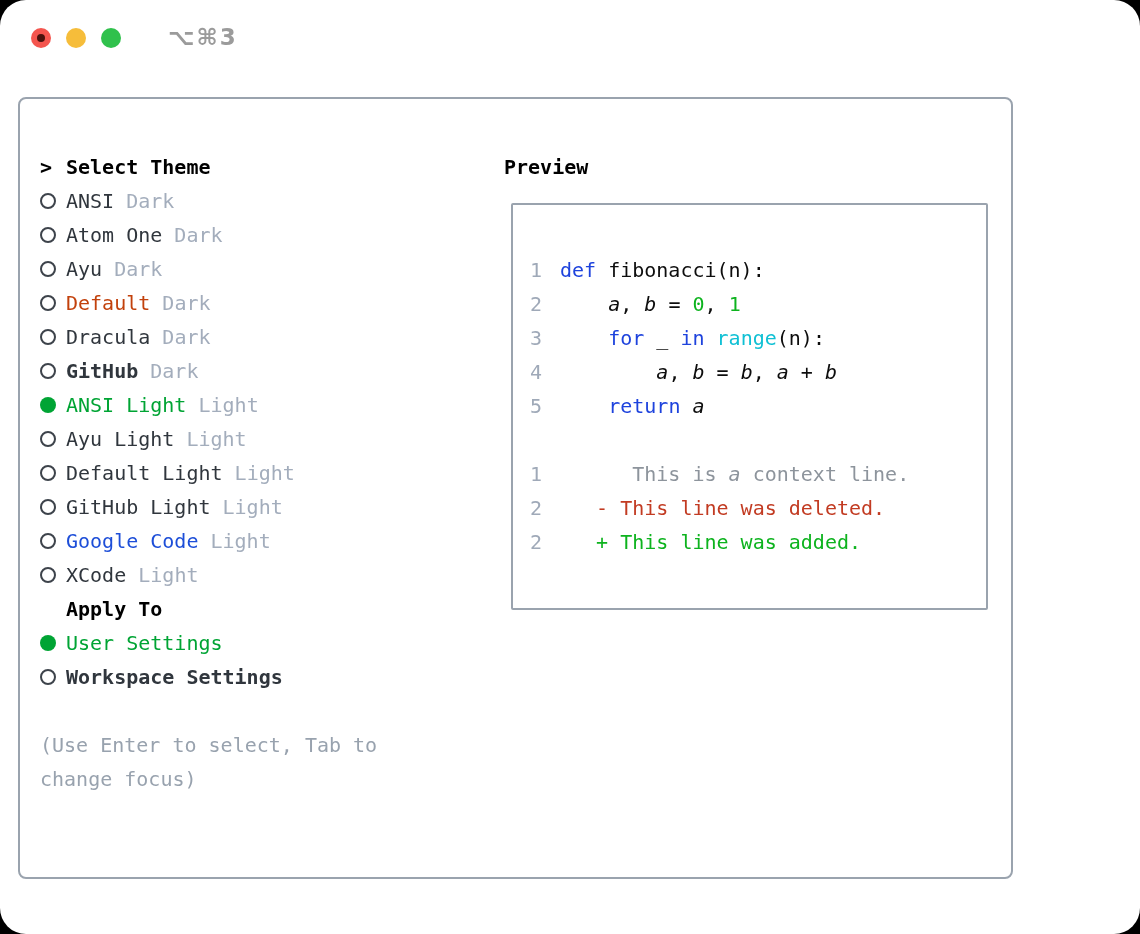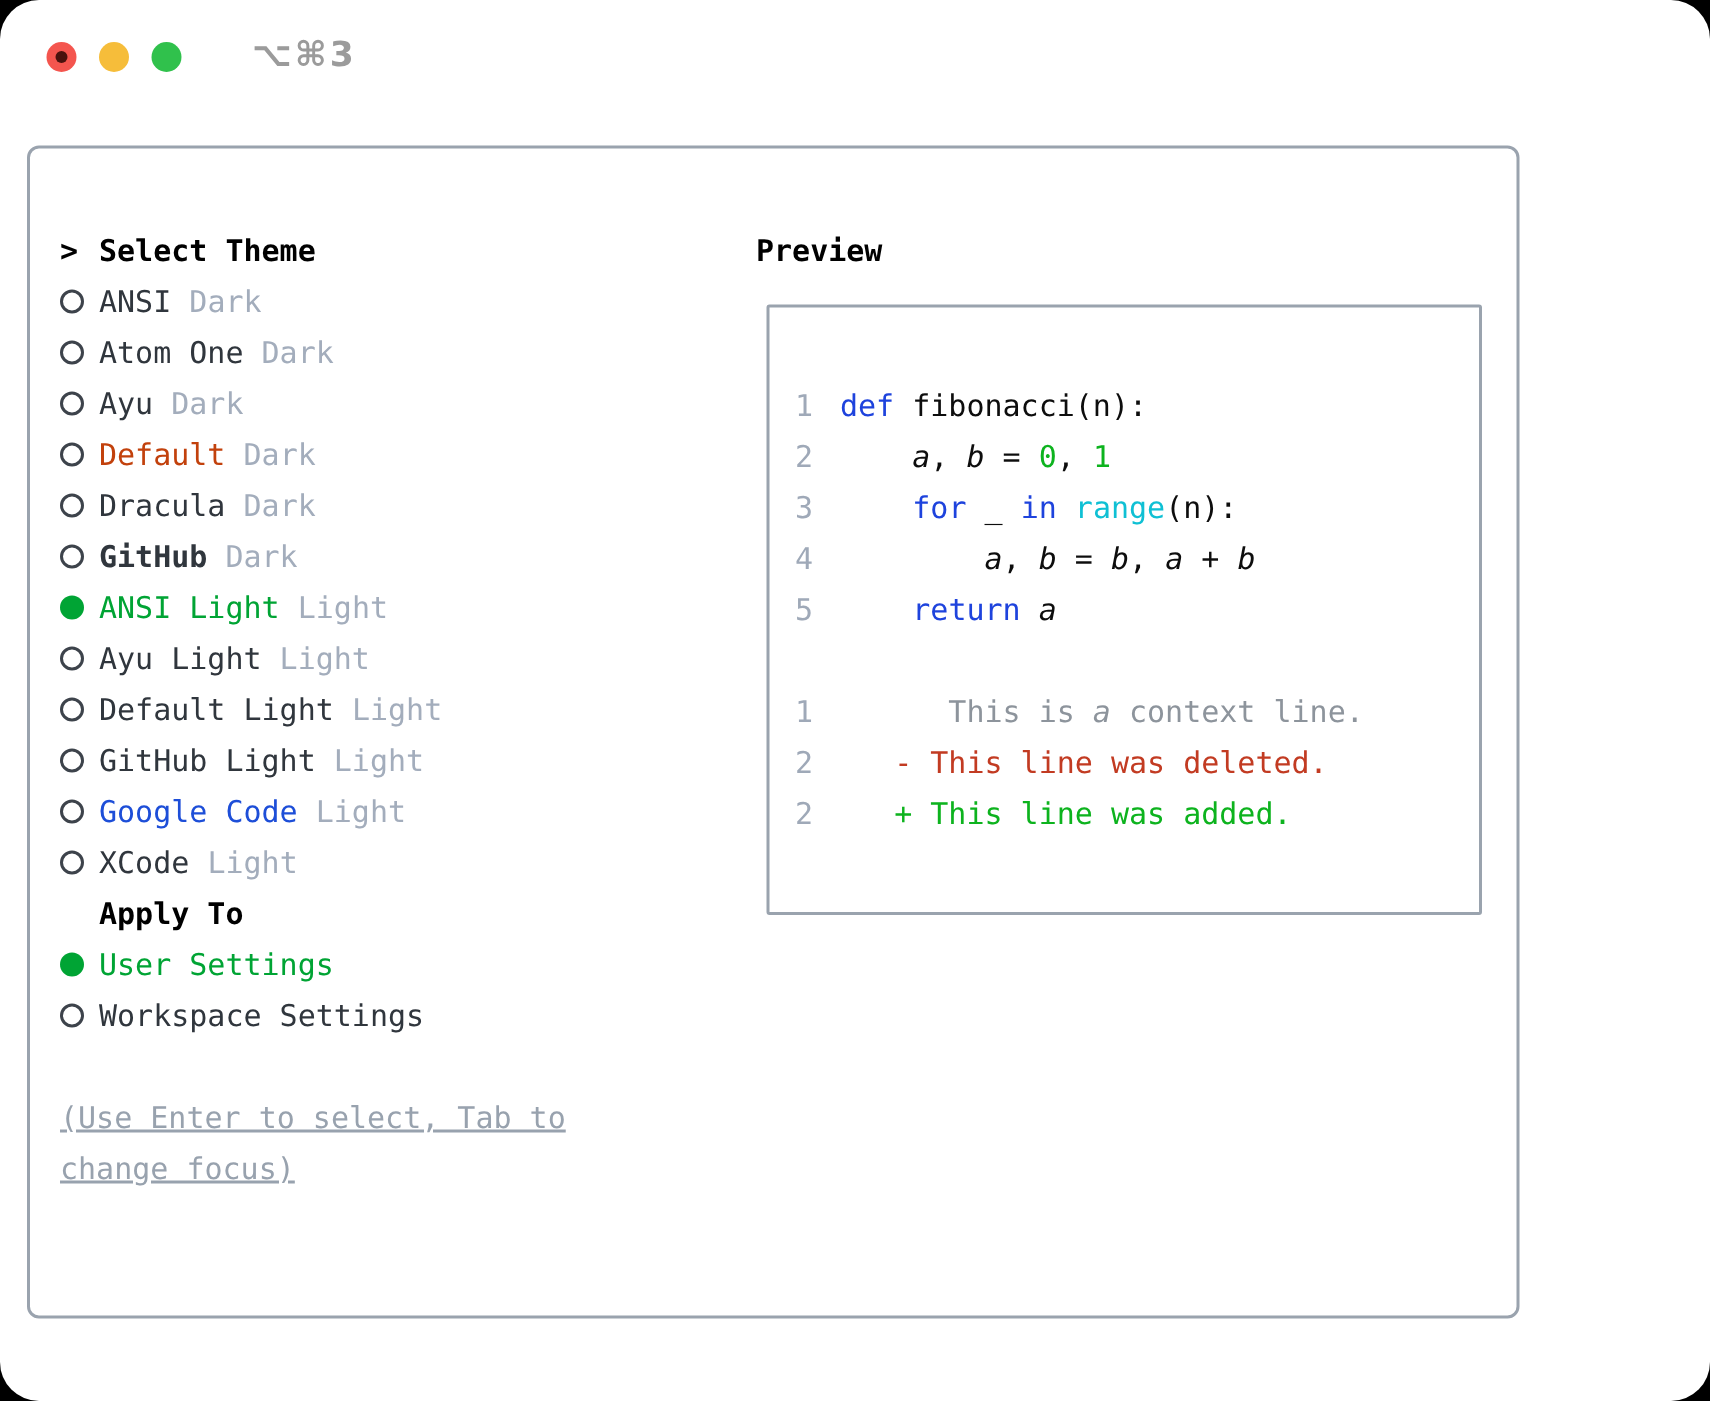--- a/index.html
+++ b/index.html
@@ -49,21 +49,21 @@
   }
   .ring {
     width: 12px; height: 12px; border-radius: 50%;
     border: 2px solid #3d434b; box-sizing: content-box;
   }
   .dot-sel { width: 16px; height: 16px; border-radius: 50%; }
   .hdr { font-weight: bold; color: #000; }
   .caret { font-weight: bold; color: #000; font-size: 20px; }
   .apply-section { }
   .hint { margin-top: 34px; }
-  .hint .row { padding-left: 0; text-decoration: underline; }
+  .hint .row { padding-left: 0; }
   
   .preview-header {
     position: absolute; left: 484px; top: 51px; height: 34px;
     display: flex; align-items: center;
     font-size: 20px; font-weight: bold; color: #000;
   }
   .preview-box {
     position: absolute; left: 491px; top: 104px;
     width: 477px; height: 407px;
     border: 2px solid #9aa3ae;
@@ -115,21 +115,21 @@
           <div class="row"><span class="marker"><span class="ring"></span></span><span style="color: rgb(48, 54, 61);">XCode</span><span style="color: rgb(163, 173, 188);"> Light</span></div>
         </div>
 
       <div class="apply-section">
         <div class="row">
           <span class="marker"></span>
           <span class="hdr">Apply To</span>
         </div>
         <div id="apply-options">
             <div class="row"><span class="marker"><span class="dot-sel" style="background: rgb(0, 164, 52);"></span></span><span style="color: rgb(0, 164, 52);">User Settings</span></div>
-            <div class="row"><span class="marker"><span class="ring"></span></span><span style="color: rgb(48, 54, 61);">Workspace Settings</span></div>
+            <div class="row"><span class="marker"><span class="ring"></span></span><span style="color: rgb(48, 54, 61); font-weight: bold;">Workspace Settings</span></div>
           </div>
       </div>
 
       <div class="hint">
         <div class="row" style="color: rgb(152, 162, 174);">(Use Enter to select, Tab to</div>
         <div class="row" style="color: rgb(152, 162, 174);">change focus)</div>
       </div>
     </div>
 
     <div class="preview-header">Preview</div>

